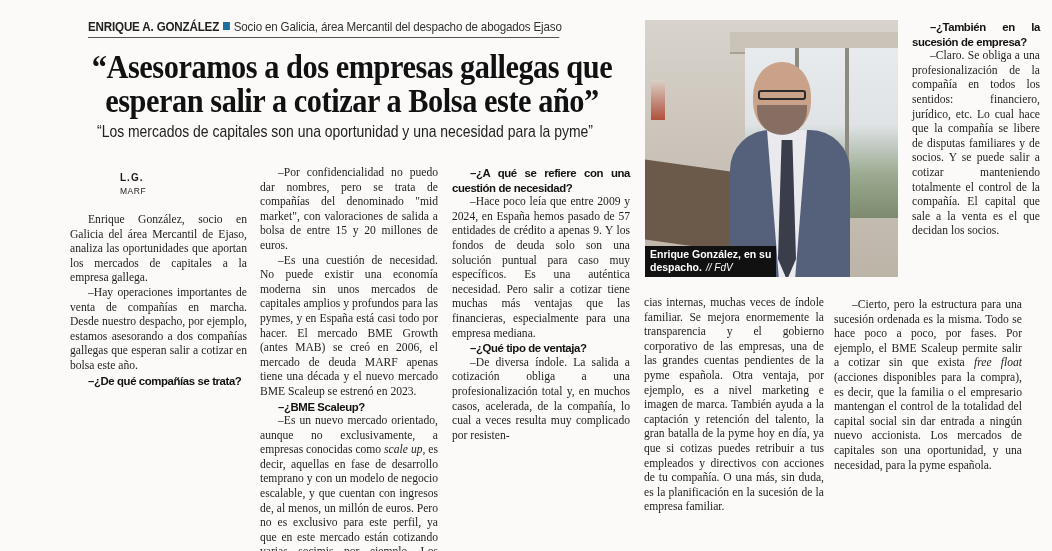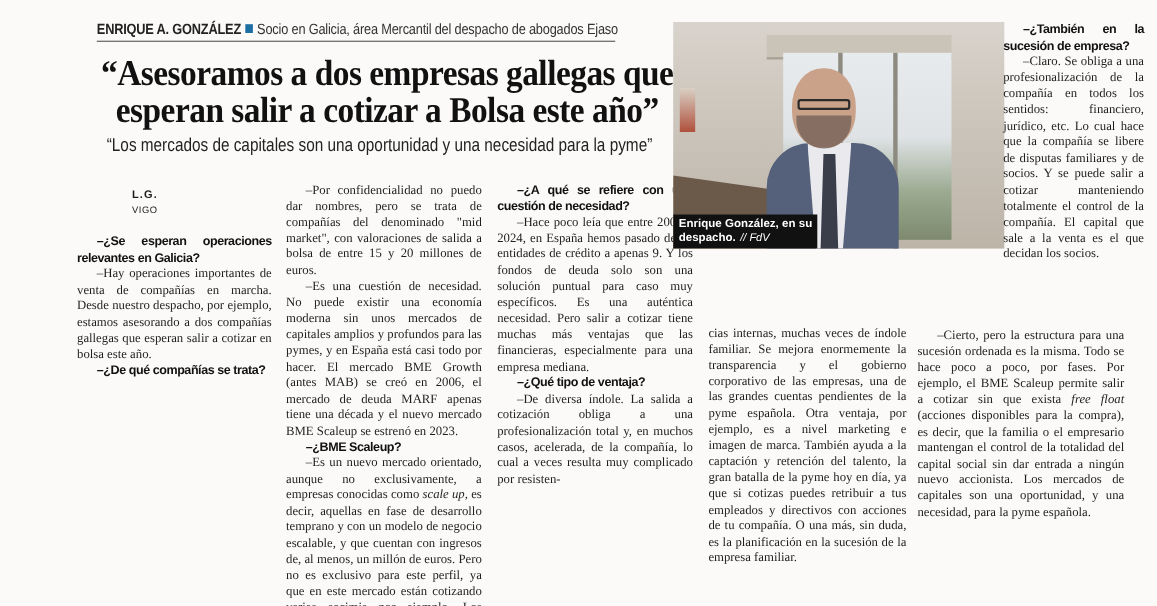--- a/index.html
+++ b/index.html
@@ -38,23 +38,22 @@
   .col p.q { font-family: "Liberation Sans", sans-serif; font-weight: bold; font-size: 11.4px; letter-spacing: -0.4px; color: #111; }
   .col p.noindent { text-indent: 0; }
   .col em { font-style: italic; }
   #c1 { left: 70px; top: 213px; width: 177px; }
   #c2 { left: 260px; top: 166px; width: 178px; }
   #c3 { left: 452px; top: 166px; width: 178px; }
   #c4 { left: 644px; top: 296px; width: 180px; }
   #c5a { left: 912px; top: 20px; width: 128px; }
   #c5b { left: 834px; top: 298px; width: 188px; }
   .photo {
-    position: absolute; left: 612px; top: 20px; width: 253px; height: 206px; overflow: hidden;
+    position: absolute; left: 645px; top: 20px; width: 253px; height: 257px; overflow: hidden;
     background: linear-gradient(180deg, #d8d3cc 0%, #cfc9c0 30%, #bdb4a8 100%);
-    padding-left: 48px;
   }
   .photo .window { position: absolute; left: 100px; top: 28px; width: 153px; height: 170px; background: linear-gradient(180deg,#e8ebee 0%, #dfe3e6 45%, #9aa98f 75%, #7d8a6e 100%); }
   .photo .mullion { position: absolute; top: 28px; width: 4px; height: 200px; background: #8d8a80; }
   .photo .blind { position: absolute; left: 85px; top: 12px; width: 168px; height: 20px; background: #c9c3b8; border-bottom: 2px solid #a8a196; }
   .photo .table { position: absolute; left: 0; top: 150px; width: 150px; height: 80px; background: #6b5a4a; transform: skewY(8deg); }
   .photo .art { position: absolute; left: 6px; top: 60px; width: 14px; height: 40px; background: linear-gradient(180deg,#d9d0c4,#b0503c); }
   .photo .suit { position: absolute; left: 85px; top: 110px; width: 120px; height: 160px; background: #55617a; border-radius: 40px 40px 0 0; }
   .photo .shirt { position: absolute; left: 122px; top: 110px; width: 40px; height: 150px; background: #e9e9ee; clip-path: polygon(0 0,100% 0,70% 100%,30% 100%); }
   .photo .tie { position: absolute; left: 133px; top: 120px; width: 18px; height: 140px; background: #3a3d4a; clip-path: polygon(20% 0,80% 0,100% 85%,50% 100%,0 85%); }
   .photo .head { position: absolute; left: 108px; top: 42px; width: 58px; height: 72px; background: #c9a289; border-radius: 48% 48% 45% 45%; }
@@ -73,25 +72,25 @@
 
 <div class="kicker">
   <span class="name">ENRIQUE A. GONZÁLEZ</span><span class="sq"></span><span class="role">Socio en Galicia, área Mercantil del despacho de abogados Ejaso</span>
 </div>
 
 <div class="headline">“Asesoramos a dos empresas gallegas que esperan salir a cotizar a Bolsa este año”</div>
 <div class="subhead">“Los mercados de capitales son una oportunidad y una necesidad para la pyme”</div>
 
 <div class="byline">
   <div class="author">L.G.</div>
-  <div class="city">VIGO</div>
+  <div class="city">MARF</div>
 </div>
 
 <div class="col" id="c1">
-  <p class="q">–¿Se esperan operaciones relevantes en Galicia?</p>
+  <p>Enrique González, socio en Galicia del área Mercantil de Ejaso, analiza las oportunidades que aportan los mercados de capitales a la empresa gallega.</p>
   <p>–Hay operaciones importantes de venta de compañías en marcha. Desde nuestro despacho, por ejemplo, estamos asesorando a dos compañías gallegas que esperan salir a cotizar en bolsa este año.</p>
   <p class="q">–¿De qué compañías se trata?</p>
 </div>
 
 <div class="col" id="c2">
   <p>–Por confidencialidad no puedo dar nombres, pero se trata de compañías del denominado "mid market", con valoraciones de salida a bolsa de entre 15 y 20 millones de euros.</p>
   <p>–Es una cuestión de necesidad. No puede existir una economía moderna sin unos mercados de capitales amplios y profundos para las pymes, y en España está casi todo por hacer. El mercado BME Growth (antes MAB) se creó en 2006, el mercado de deuda MARF apenas tiene una década y el nuevo mercado BME Scaleup se estrenó en 2023.</p>
   <p class="q">–¿BME Scaleup?</p>
   <p><span>–Es un nuevo mercado orientado, aunque no exclusivamente, a empresas conocidas como </span><em>scale up,</em><span> es decir, aquellas en fase de desarrollo temprano y con un modelo de negocio escalable, y que cuentan con ingresos de, al menos, un millón de euros. Pero no es exclusivo para este perfil, ya que en este mercado están cotizando varias socimis por ejemplo. Los requisitos de salida son más laxos que para el BME Growth.</span></p>
 </div>

